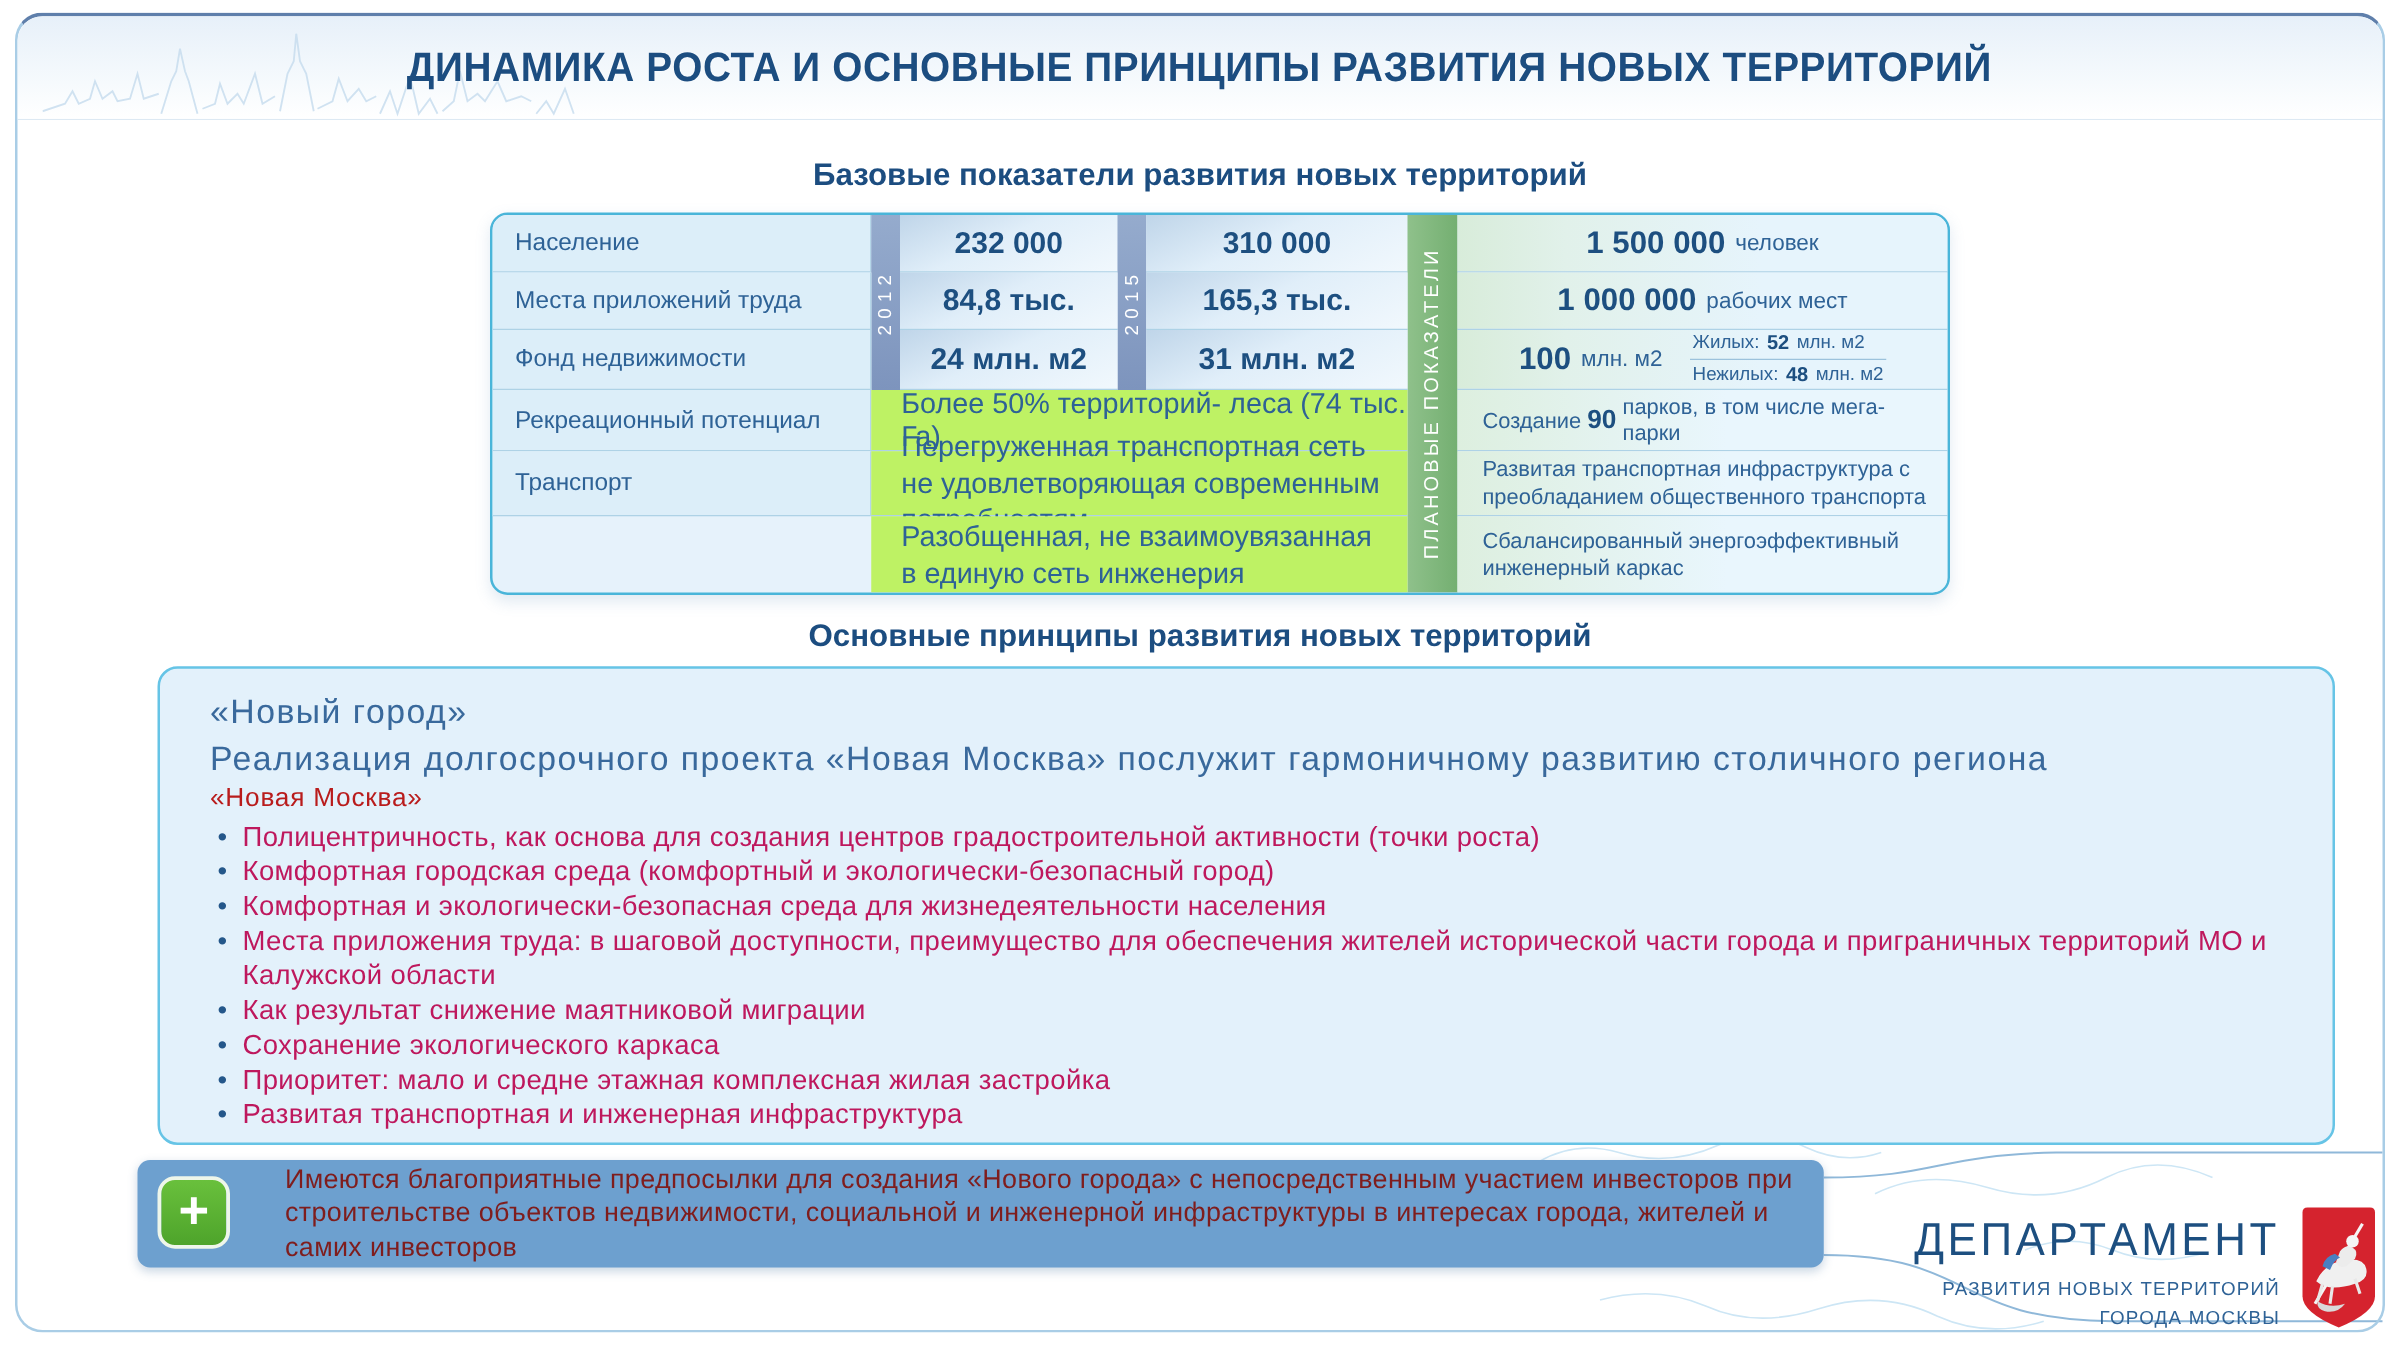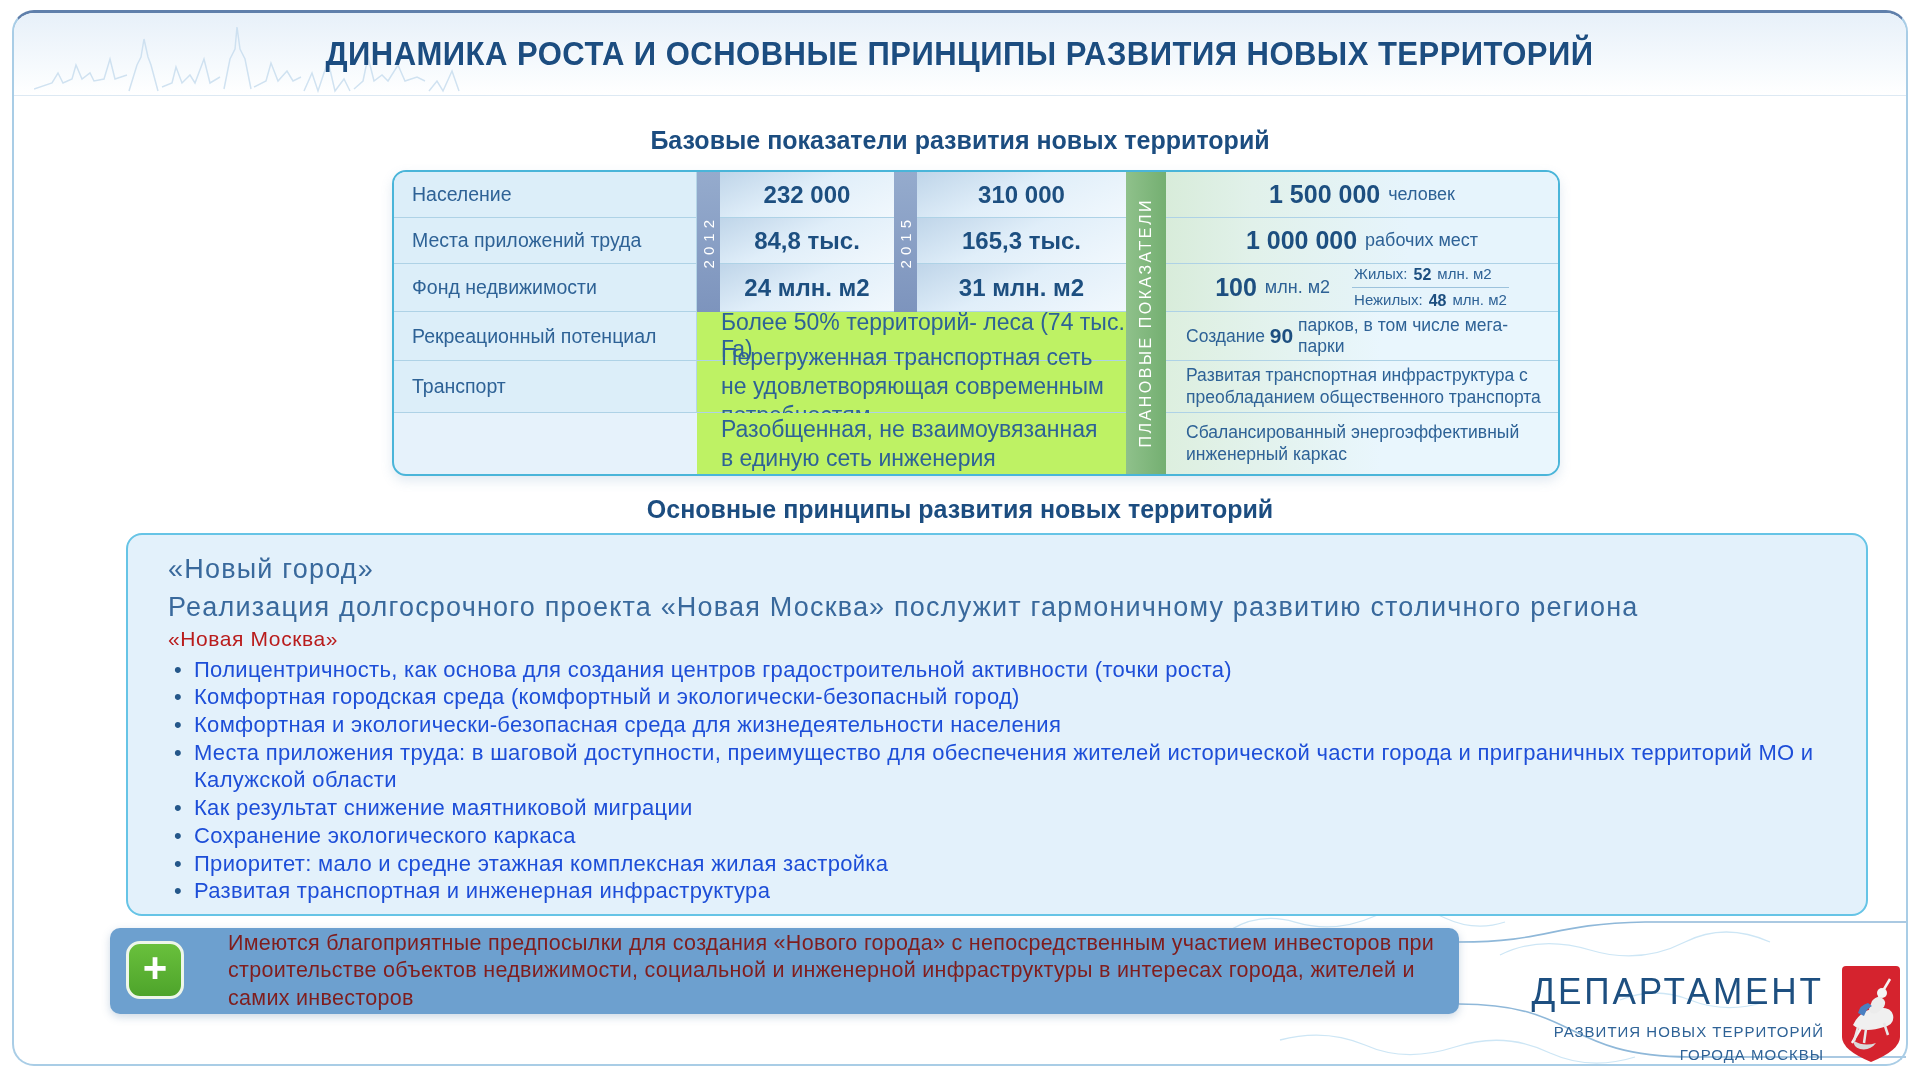--- a/index.html
+++ b/index.html
@@ -87,21 +87,21 @@
   .principles-box{
     position:absolute;left:126px;top:533px;width:1742px;height:383px;
     box-sizing:border-box;
     background:#e3f1fb;border:2px solid #66c4e6;border-radius:16px;
     padding:16px 38px 10px 40px;
   }
   .intro{font-size:27px;color:#39699c;letter-spacing:1.2px;line-height:1.4;}
   .subtitle{font-size:21px;color:#b91c1c;letter-spacing:.6px;margin-top:0;}
   .principles-box ul{margin:5px 0 0 0;padding:0;list-style:none;}
   .principles-box li{
-    font-size:22px;color:#1d4ed8;line-height:1.26;letter-spacing:.3px;
+    font-size:22px;color:#be185d;line-height:1.26;letter-spacing:.3px;
     padding-left:26px;position:relative;
   }
   .principles-box li::before{content:"•";position:absolute;left:6px;color:#24578a;}
   
   .callout{
     position:absolute;left:110px;top:928px;width:1349px;height:86px;
     box-sizing:border-box;background:#6da0cf;border-radius:10px;
     padding:9px 18px 9px 118px;
     display:flex;align-items:center;
     box-shadow:0 3px 8px rgba(90,130,170,.3);

